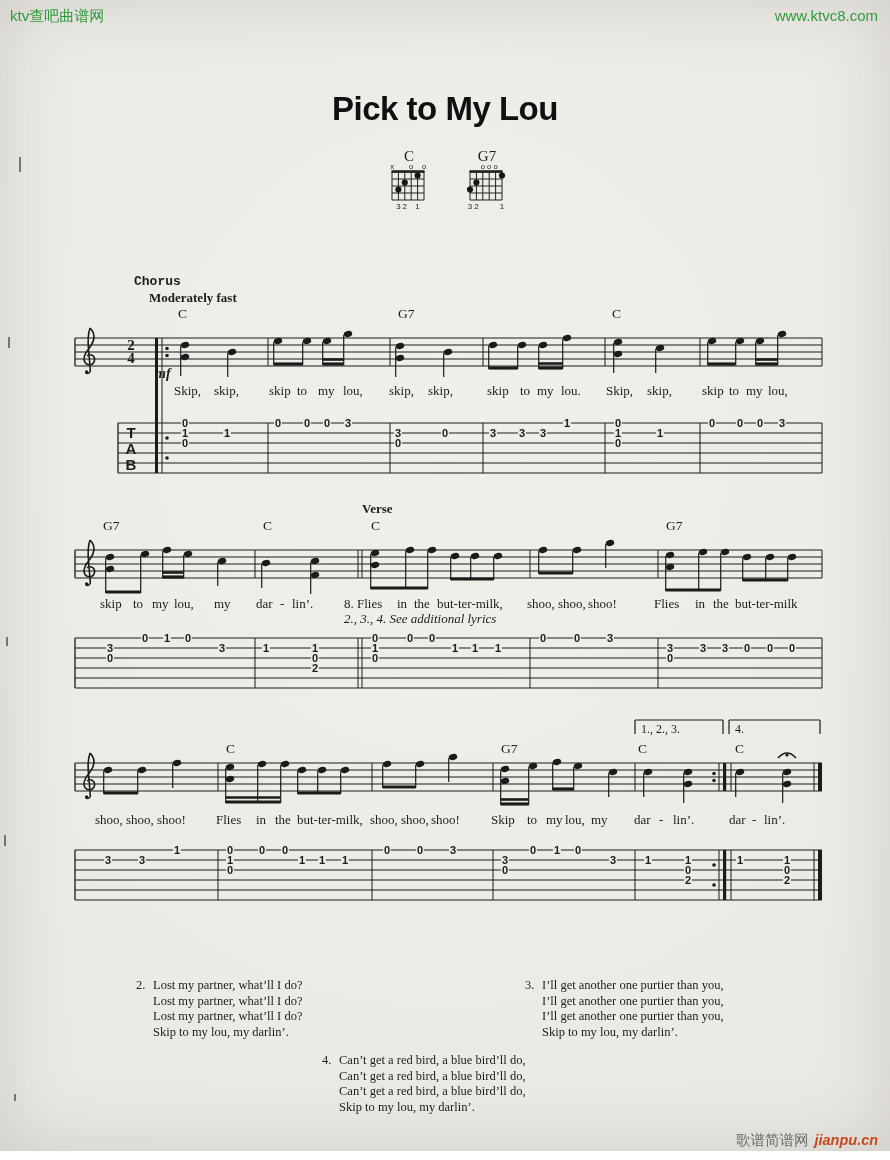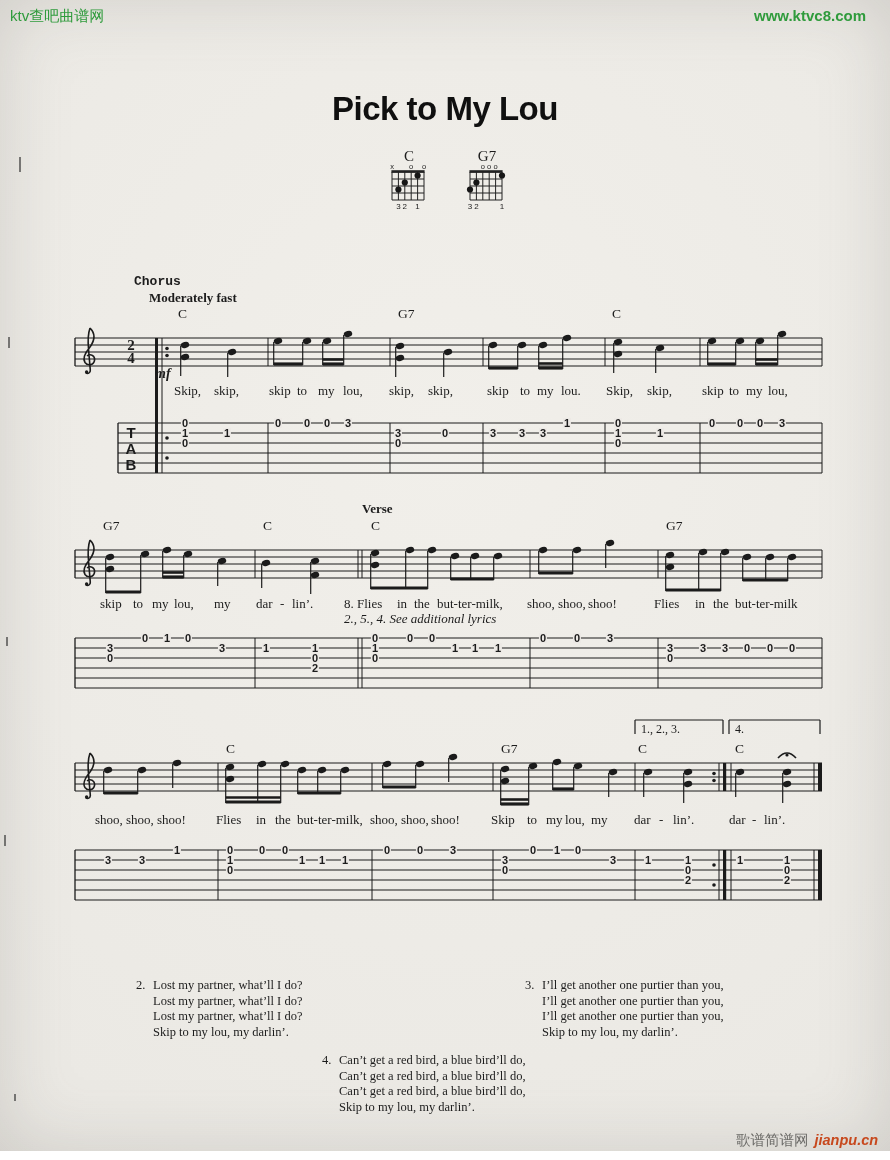--- a/index.html
+++ b/index.html
@@ -4,21 +4,21 @@
 <style>
   html,body{margin:0;padding:0;}
   #page{
     position:relative;width:890px;height:1151px;overflow:hidden;
     background:radial-gradient(140% 120% at 50% 38%, #f1efea 0%, #ebe9e4 55%, #e2e0db 100%);
     font-family:"Liberation Serif",serif;color:#1c1c1c;
     box-shadow:inset 0 0 70px rgba(110,105,98,.22);
   }
   .wm{position:absolute;font:15px "Liberation Sans",sans-serif;}
   .wm-tl{left:10px;top:7px;}
-  .wm-tr{right:24px;top:7px;font-weight:bold;}
+  .wm-tr{right:12px;top:7px;}
   #title{position:absolute;left:0;top:68px;width:890px;text-align:center;
          font:bold 33px "Liberation Sans",sans-serif;letter-spacing:-.5px;color:#101010;}
   #credit{position:absolute;left:0;top:108px;width:890px;text-align:center;
           font:bold 12px "Liberation Sans",sans-serif;}
   .chordname{position:absolute;width:46px;text-align:center;font:15px "Liberation Serif",serif;}
   #patterns{position:absolute;left:120px;top:230px;font:bold 16px "Liberation Serif",serif;line-height:20px;}
   .sec{position:absolute;font:bold 13px "Liberation Serif",serif;}
   .chord{position:absolute;font:13.5px "Liberation Serif",serif;}
   .lyric{position:absolute;font:13px "Liberation Serif",serif;white-space:nowrap;text-align:right;}
   .it{font-style:italic;}
@@ -387,21 +387,21 @@
     <span class="lyric" style="position: absolute; left: 397px; top: 596px;">in</span>
     <span class="lyric" style="position: absolute; left: 414px; top: 596px;">the</span>
     <span class="lyric" style="position: absolute; left: 437px; top: 596px;">but-ter-milk,</span>
     <span class="lyric" style="position: absolute; left: 527px; top: 596px;">shoo,</span>
     <span class="lyric" style="position: absolute; left: 558px; top: 596px;">shoo,</span>
     <span class="lyric" style="position: absolute; left: 588px; top: 596px;">shoo!</span>
     <span class="lyric" style="position: absolute; left: 654px; top: 596px;">Flies</span>
     <span class="lyric" style="position: absolute; left: 695px; top: 596px;">in</span>
     <span class="lyric" style="position: absolute; left: 713px; top: 596px;">the</span>
     <span class="lyric" style="position: absolute; left: 735px; top: 596px;">but-ter-milk</span>
-    <span class="lyric it" style="position: absolute; left: 344px; top: 611px;">2., 5., 4. See additional lyrics</span>
+    <span class="lyric it" style="position: absolute; left: 344px; top: 611px;">2., 3., 4. See additional lyrics</span>
     <span class="chord" style="position: absolute; left: 226px; top: 741px;">C</span>
     <span class="chord" style="position: absolute; left: 501px; top: 741px;">G7</span>
     <span class="chord" style="position: absolute; left: 638px; top: 741px;">C</span>
     <span class="chord" style="position: absolute; left: 735px; top: 741px;">C</span>
     <span class="lyric" style="position: absolute; left: 95px; top: 812px;">shoo,</span>
     <span class="lyric" style="position: absolute; left: 126px; top: 812px;">shoo,</span>
     <span class="lyric" style="position: absolute; left: 157px; top: 812px;">shoo!</span>
     <span class="lyric" style="position: absolute; left: 216px; top: 812px;">Flies</span>
     <span class="lyric" style="position: absolute; left: 256px; top: 812px;">in</span>
     <span class="lyric" style="position: absolute; left: 275px; top: 812px;">the</span>

